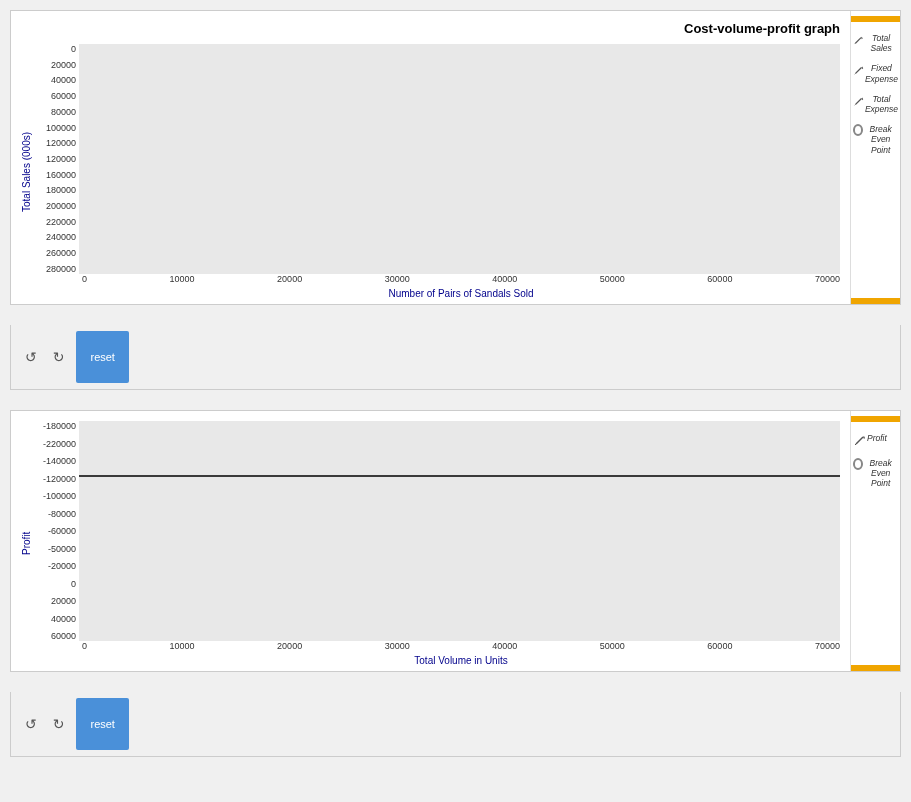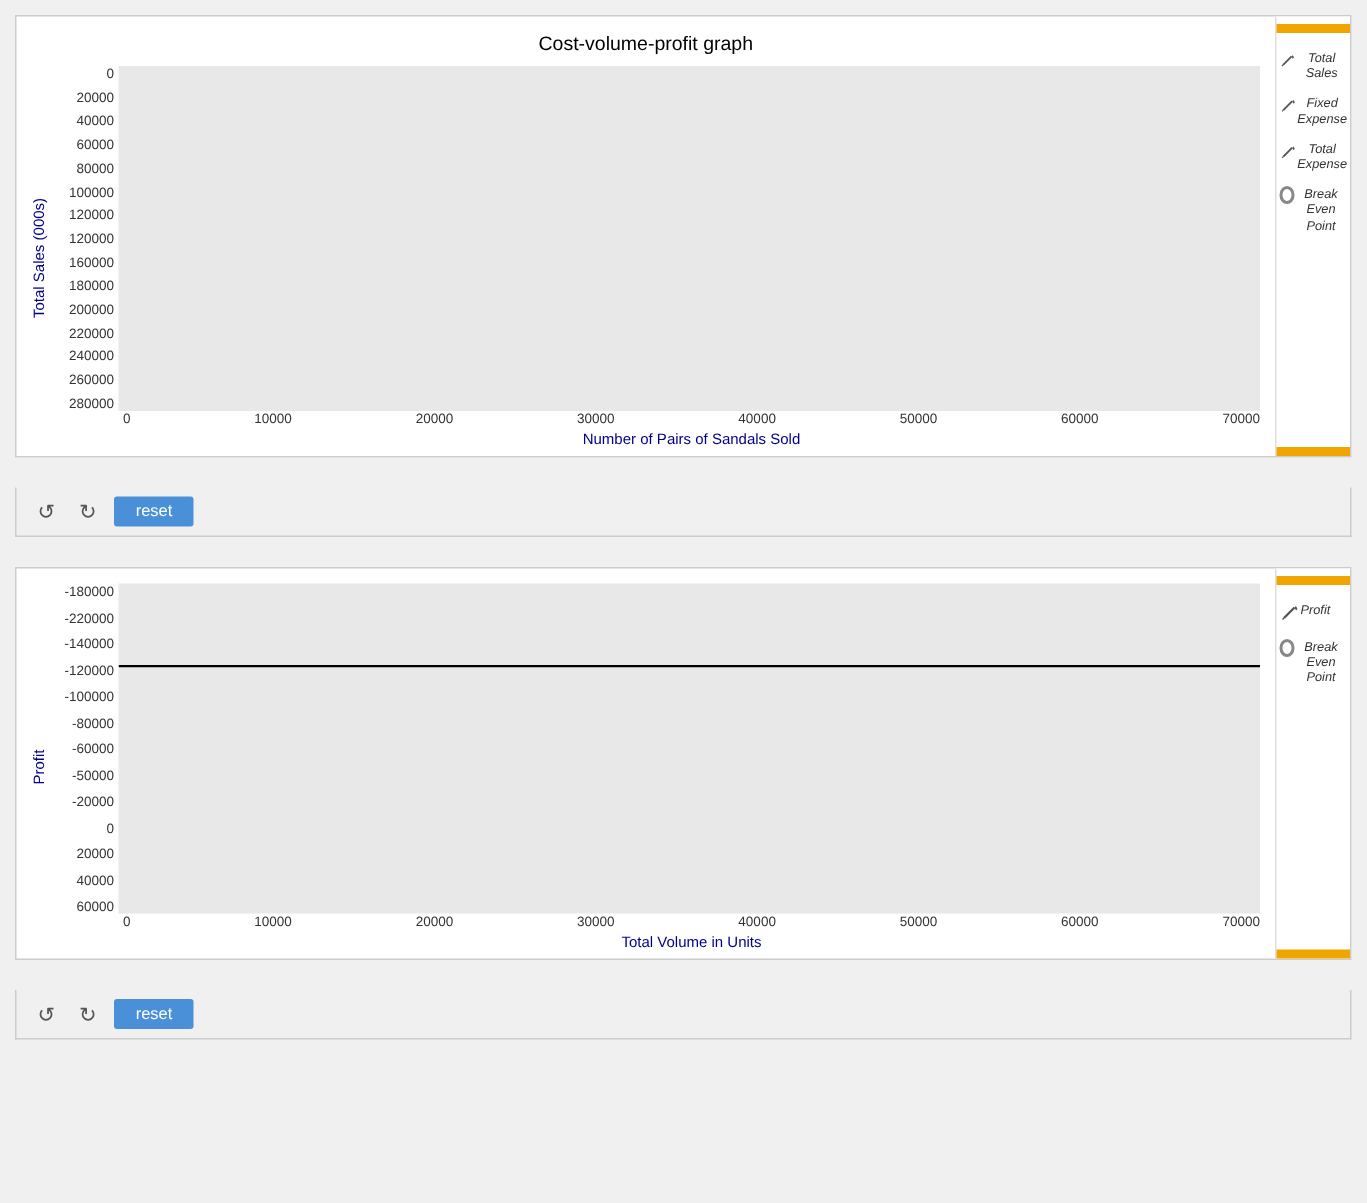--- a/index.html
+++ b/index.html
@@ -16,22 +16,22 @@
       background: #fff;
       border: 1px solid #ccc;
     }
 
     .chart-main {
       flex: 1;
       padding: 10px 10px 5px 10px;
     }
 
     .chart-title {
-      text-align: center;
-      font-weight: normal;
+      text-align: right;
+      font-weight: bold;
       font-size: 13px;
       margin-bottom: 8px;
     }
 
     .chart-area {
       display: flex;
       align-items: stretch;
     }
 
     .y-axis-label {
@@ -100,21 +100,21 @@
       cursor: pointer;
       font-size: 14px;
       color: #555;
       padding: 2px 4px;
     }
 
     .reset-btn {
       background: #4a90d9;
       color: white;
       border: none;
-      padding: 4px 14px;
+      padding: 20px 14px;
       cursor: pointer;
       font-size: 11px;
       border-radius: 2px;
     }
 
     .sidebar {
       width: 50px;
       background: #fff;
       border-left: 1px solid #ddd;
       display: flex;

